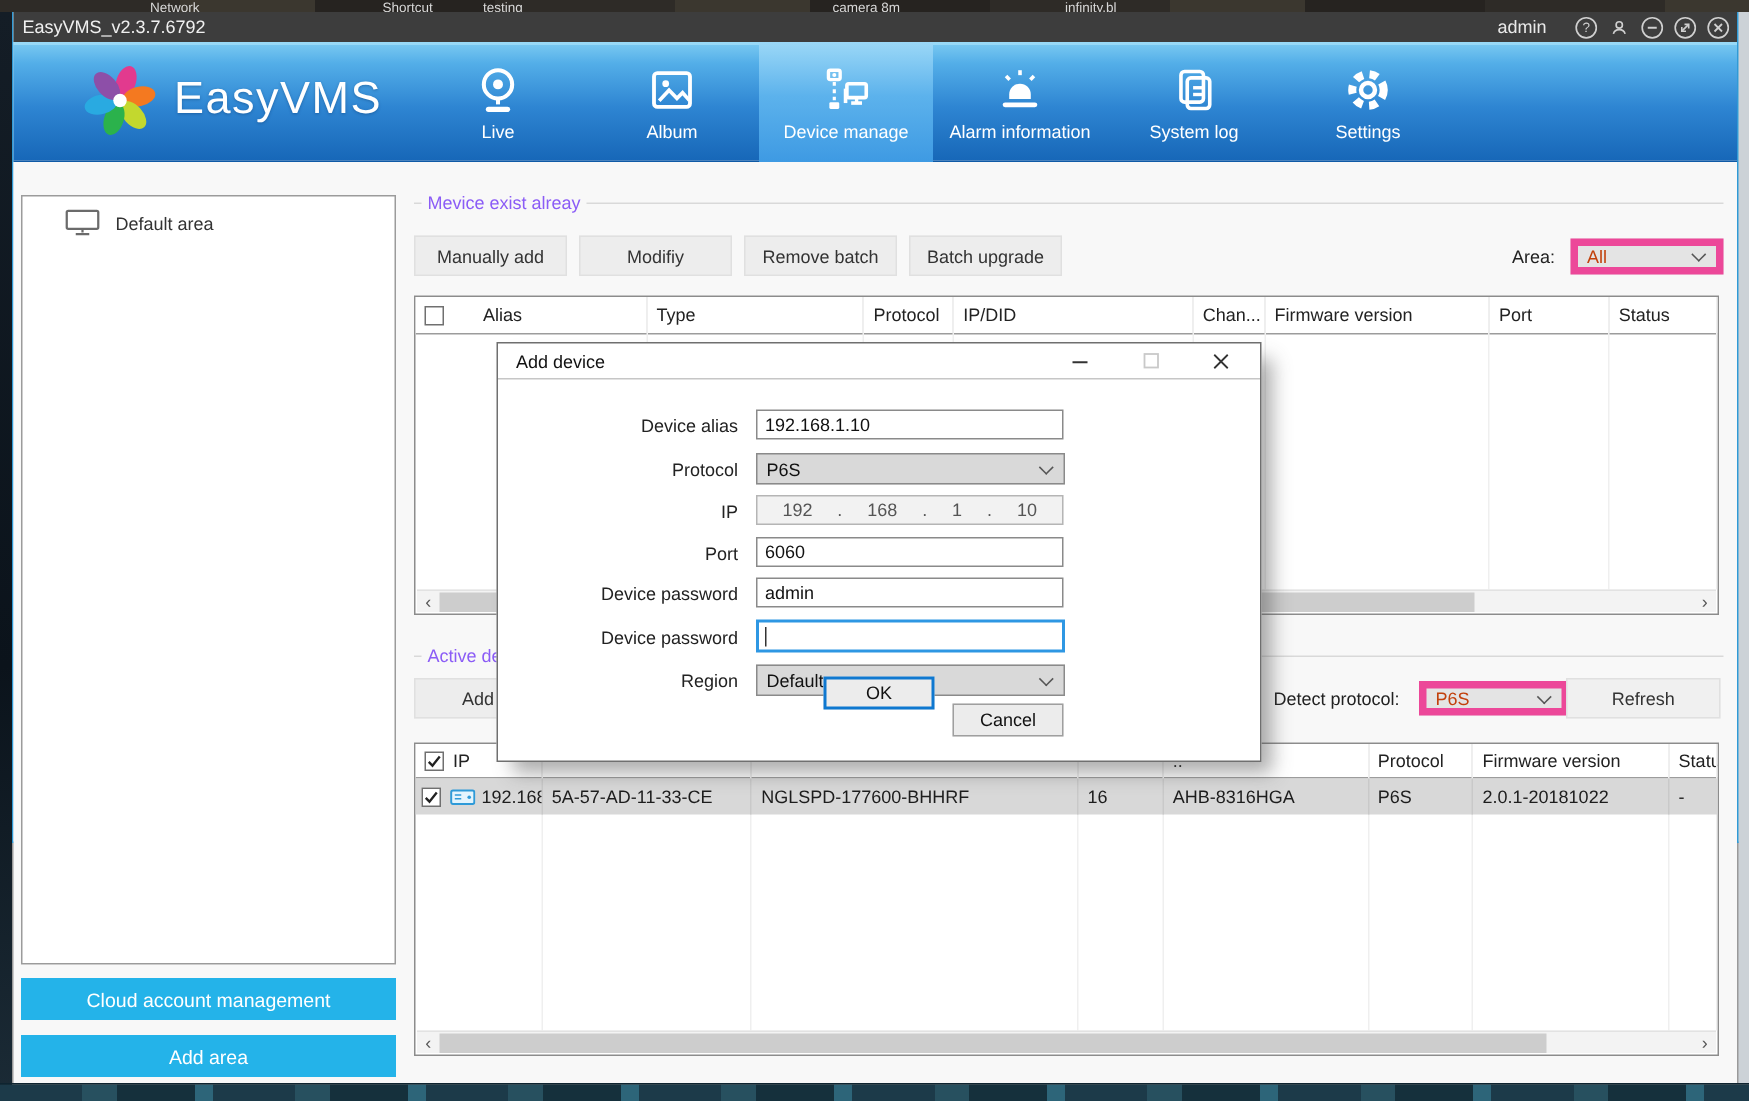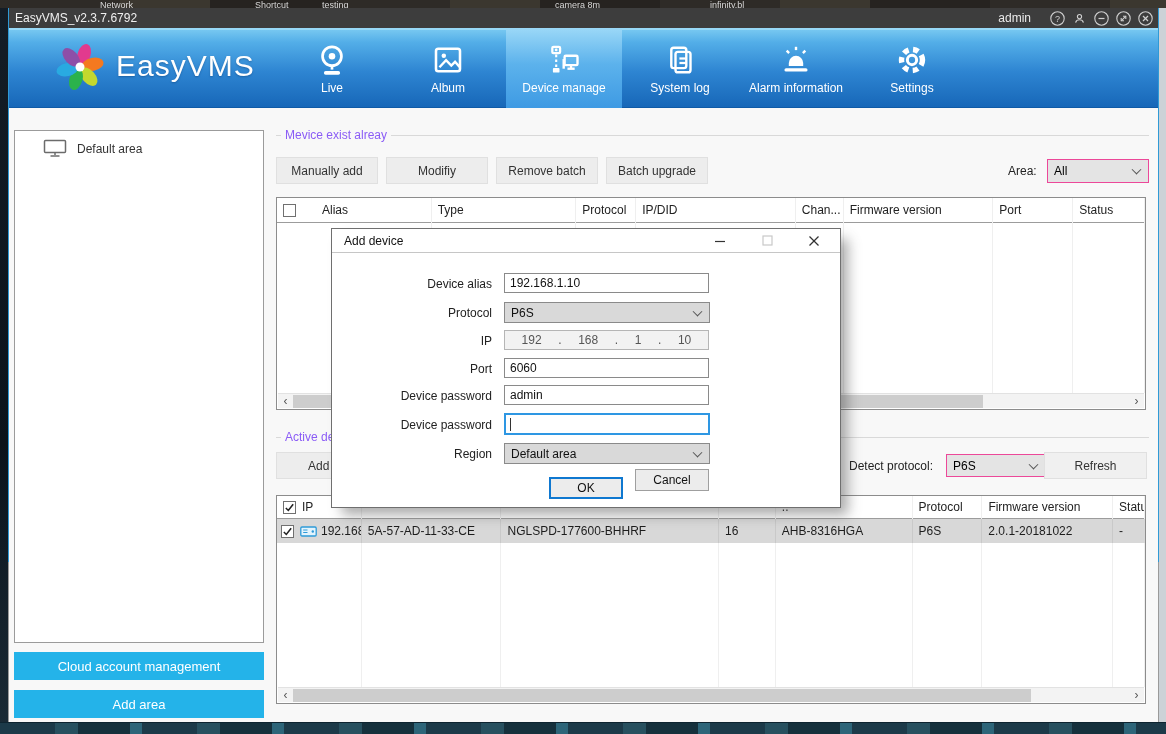--- a/index.html
+++ b/index.html
@@ -50,21 +50,21 @@
   .cloudbtn { top:544px; } .addareabtn { top:582px; }
 
   
   .groupline { position:absolute; left:267px; width:873px; border-top:1px solid #d9d9d9; }
   .grouplabel { position:absolute; background:#f8f8f8; padding:0 4px; color:#8b5cf6; white-space:nowrap; }
 
   
   .graybtn { position:absolute; height:27px; background:#ededed; border:1px solid #e0e0e0; color:#333;
              display:flex; align-items:center; justify-content:center; font-size:12px; cursor:pointer; }
   
-  .combo { position:absolute; background:#e4e4e4; border:1px solid #ec4899; display:flex; align-items:center; padding-left:6px; color:#000000; cursor:pointer; }
+  .combo { position:absolute; background:#e4e4e4; border:5px solid #ec4899; display:flex; align-items:center; padding-left:6px; color:#c2410c; cursor:pointer; }
   .chev { position:absolute; right:8px; top:50%; width:7px; height:7px; border-right:1.6px solid #555; border-bottom:1.6px solid #555;
           transform:translateY(-70%) rotate(45deg); }
 
   
   .tbl { position:absolute; left:267px; width:870px; background:#fff; border:1px solid #8c8c8c; overflow:hidden; }
   .thead { display:flex; border-bottom:1px solid #9c9c9c; background:#fff; }
   .th { display:flex; align-items:center; padding-left:6px; border-right:1px solid #dcdcdc; color:#222; overflow:hidden; white-space:nowrap; }
   .th:last-child { border-right:none; }
   .colbg { position:absolute; left:0; top:0; bottom:16px; display:flex; width:100%; pointer-events:none; }
   .colbg div { border-right:1px solid #efefef; height:100%; }
@@ -111,21 +111,21 @@
   .fin { position:absolute; left:172px; width:205px; height:20px; border:1px solid #8a8a8a; background:#fff;
          font-family:"Liberation Sans",sans-serif; font-size:12px; padding-left:5px; color:#111; }
   .fcombo { position:absolute; left:172px; width:206px; height:21px; background:#d9d9d9; border:1px solid #8a8a8a;
             display:flex; align-items:center; padding-left:6px; color:#111; cursor:pointer; }
   .ipfield { position:absolute; left:172px; width:205px; height:20px; background:#f2f2f2; border:1px solid #b5b5b5;
              display:flex; align-items:center; justify-content:space-evenly; color:#555; }
   .pwfield { position:absolute; left:172px; width:206px; height:22px; background:#fff; border:2px solid #2e97e3; display:flex; align-items:center; }
   .caret { width:1px; height:13px; background:#333; margin-left:4px; }
   .dlg-btn { position:absolute; width:74px; height:22px; background:#ececec; display:flex; align-items:center; justify-content:center;
              color:#111; cursor:pointer; }
-  .okbtn { left:217px; top:248px; border:2px solid #0f78d0; }
+  .okbtn { left:217px; top:222px; border:2px solid #0f78d0; }
   .cancelbtn { left:303px; top:240px; border:1px solid #9f9f9f; }
 
   svg { display:block; }
 </style>
 </head>
 <body>
 
 <div id="desktop">
 
   <div class="dt-top">
@@ -222,36 +222,36 @@
               <rect x="4.6" y="17.4" width="4.4" height="3" rx="0.6" fill="#fff"></rect>
               <rect x="12.4" y="9.2" width="8.6" height="6.2" rx="0.8" fill="none" stroke="#fff" stroke-width="1.6"></rect>
               <line x1="16.7" y1="15.4" x2="16.7" y2="17.4" stroke="#fff" stroke-width="1.5"></line>
               <line x1="14.3" y1="17.8" x2="19.1" y2="17.8" stroke="#fff" stroke-width="1.6"></line>
               <rect x="11" y="11.4" width="1.6" height="6.4" fill="#fff"></rect>
             </svg>
           <span class="nlabel">Device manage</span>
         </div>
         <div class="navitem">
           <svg width="36" height="36" viewBox="0 0 24 24">
-              <rect x="6.2" y="3.8" width="10" height="13.6" rx="1.6" fill="none" stroke="#fff" stroke-width="1.6"></rect>
-              <rect x="9" y="6.6" width="10" height="13.6" rx="1.6" fill="none" stroke="#fff" stroke-width="1.6"></rect>
-              <line x1="11.6" y1="11" x2="16.4" y2="11" stroke="#fff" stroke-width="1.5"></line>
-              <line x1="11.6" y1="14" x2="16.4" y2="14" stroke="#fff" stroke-width="1.5"></line>
-            </svg>
-          <span class="nlabel">System log</span>
-        </div>
-        <div class="navitem">
-          <svg width="36" height="36" viewBox="0 0 24 24">
               <path d="M7.2 16 v-2 a4.8 4.8 0 0 1 9.6 0 v2 z" fill="#fff"></path>
               <path d="M5.4 18.6 h13.2" stroke="#fff" stroke-width="2.2" stroke-linecap="round"></path>
               <line x1="12" y1="3.2" x2="12" y2="5.4" stroke="#fff" stroke-width="1.6"></line>
               <line x1="5.8" y1="5.8" x2="7.4" y2="7.4" stroke="#fff" stroke-width="1.6"></line>
               <line x1="18.2" y1="5.8" x2="16.6" y2="7.4" stroke="#fff" stroke-width="1.6"></line>
             </svg>
           <span class="nlabel">Alarm information</span>
+        </div>
+        <div class="navitem">
+          <svg width="36" height="36" viewBox="0 0 24 24">
+              <rect x="6.2" y="3.8" width="10" height="13.6" rx="1.6" fill="none" stroke="#fff" stroke-width="1.6"></rect>
+              <rect x="9" y="6.6" width="10" height="13.6" rx="1.6" fill="none" stroke="#fff" stroke-width="1.6"></rect>
+              <line x1="11.6" y1="11" x2="16.4" y2="11" stroke="#fff" stroke-width="1.5"></line>
+              <line x1="11.6" y1="14" x2="16.4" y2="14" stroke="#fff" stroke-width="1.5"></line>
+            </svg>
+          <span class="nlabel">System log</span>
         </div>
         <div class="navitem">
           <svg width="36" height="36" viewBox="0 0 24 24">
               <circle cx="12" cy="12" r="7" fill="none" stroke="#fff" stroke-width="3.6" stroke-dasharray="3.7 3"></circle>
               <circle cx="12" cy="12" r="3.1" fill="none" stroke="#fff" stroke-width="2"></circle>
             </svg>
           <span class="nlabel">Settings</span>
         </div>
       </div>
     </div>

